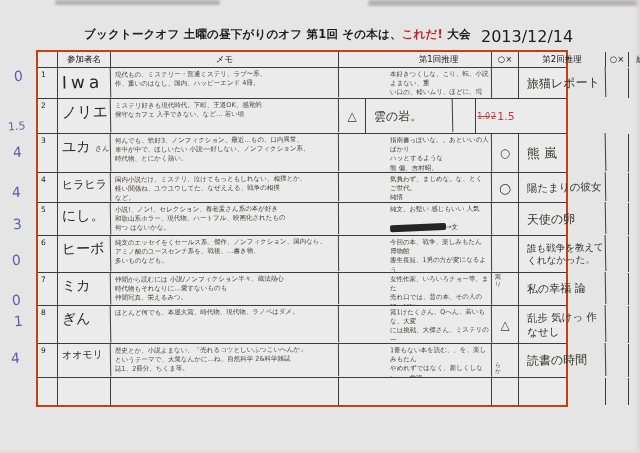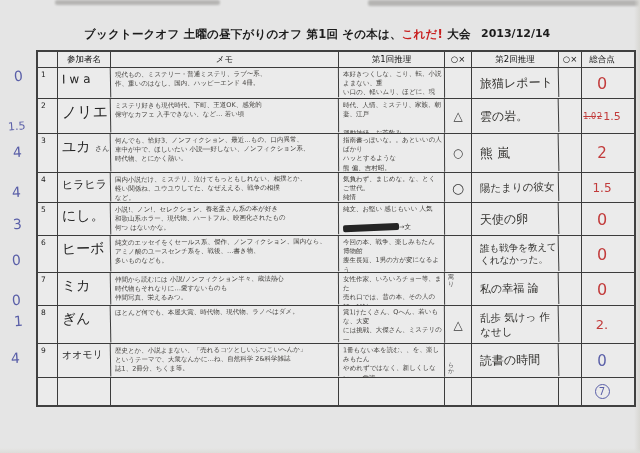--- a/index.html
+++ b/index.html
@@ -7,30 +7,30 @@
   .page { position:relative; width:640px; height:453px; background:#e5e5e5; }
 
   
   .smudge { position:absolute; background:#8e8d8a; opacity:.55; filter:blur(1px); border-radius:2px; }
   .edge-r { position:absolute; right:0; top:0; width:6px; height:453px; background:linear-gradient(to left,#d8d7d3,rgba(216,215,211,0)); }
   .edge-b { position:absolute; left:0; bottom:0; width:640px; height:5px; background:linear-gradient(to top,#deddd9,rgba(222,221,217,0)); }
 
   
   .title { position:absolute; top:27px; left:84px; font-size:11.5px; font-weight:bold; color:#1c1c1c; letter-spacing:.2px; white-space:nowrap; }
   .title .hl { color:#c81f1f; }
-  .date { position:absolute; top:27px; left:481px; font-size:11px; font-weight:bold; color:#1c1c1c;text-align:center; }
-
-  
-  .sheet { position:absolute; left:36px; top:50px; width:600px; border:2px solid #404040; background:rgba(255,255,255,.25); }
+  .date { position:absolute; top:27px; left:481px; font-size:16px; font-weight:normal; color:#1c1c1c;text-align:center; }
+
+  
+  .sheet { position:absolute; left:36px; top:50px; width:532px; border:2px solid #c2410c; background:rgba(255,255,255,.25); }
   .row { display:flex; border-bottom:1px solid #3c3c3c; }
   .row:last-child { border-bottom:none; }
   .c { border-right:1px solid #3c3c3c; overflow:hidden; position:relative; }
   .c:last-child { border-right:none; }
   .w-num{flex:0 0 20px;} .w-name{flex:0 0 53px;} .w-memo{flex:0 0 228px;}
-  .w-r1{flex:0 0 106px;} .w-ox1{flex:0 0 27px;} .w-r2{flex:0 0 87px;}
+  .w-r1{flex:0 0 106px;margin-left:47px;} .w-ox1{flex:0 0 27px;} .w-r2{flex:0 0 87px;}
   .w-ox2{flex:0 0 23px;} .w-tot{flex:0 0 40px;}
 
   .hdr { height:16px; font-size:8.5px; color:#111; }
   .hdr .c { text-align:center; line-height:15px; font-weight:normal; }
 
   .num { font-size:7.5px; color:#222; padding:2px 0 0 3px; }
 
   
   .hw-name { font-size:14px; color:#262626; padding:4px 1px 0 4px; white-space:nowrap; transform:rotate(-1deg); }
   .hw-name .sfx { font-size:7px; color:#3a3a3a; }
@@ -78,40 +78,37 @@
       <div class="c w-memo">メモ</div>
       <div class="c w-r1">第1回推理</div>
       <div class="c w-ox1">○×</div>
       <div class="c w-r2">第2回推理</div>
       <div class="c w-ox2">○×</div>
       <div class="c w-tot">総合点</div>
     </div>
 
     <div class="row" style="height:31px">
       <div class="c w-num num">1</div>
-      <div class="c w-name hw-name" style="letter-spacing:4px;font-size:12px;">Iwa</div>
+      <div class="c w-name hw-name" style="letter-spacing:4px;font-size:17px;">Iwa</div>
       <div class="c w-memo hw-s">現代もの、ミステリー・普通ミステリ、ラブ〜系、
 作、重いのはなし、国内、ハッピーエンド 4冊。</div>
       <div class="c w-r1 hw-s">本好きつくしな、こり、転、小説よまない、重
 い口の、軽いムリ、ほどに、現代、
 ミステリ雑誌。</div>
       <div class="c w-ox1 hw-ox"></div>
       <div class="c w-r2 hw-r2">旅猫レポート</div>
       <div class="c w-ox2"></div>
       <div class="c w-tot tot t-red" style="font-size:16px;">0</div>
     </div>
 
     <div class="row" style="height:35px">
       <div class="c w-num num">2</div>
       <div class="c w-name hw-name" style="font-size:15px;">ノリエ</div>
       <div class="c w-memo hw-s">ミステリ好きも現代時代。下町、王道OK、感覚的
 保守なカフェ 入手できない、など… 若い頃</div>
-      <div class="c w-r1 hw-s">時代、人情、ミステリ、家族、朝妻、江戸
-
-運動神経、お茶飲み</div>
       <div class="c w-ox1 hw-ox">△</div>
       <div class="c w-r2 hw-r2">雲の岩。</div>
       <div class="c w-ox2"></div>
       <div class="c w-tot tot t-red" style="font-size:11px;flex-wrap:wrap;">
           <span class="strike">1.0</span>
           <span class="strike">2</span>
           <span>1.5</span>
         </div>
     </div>
 

